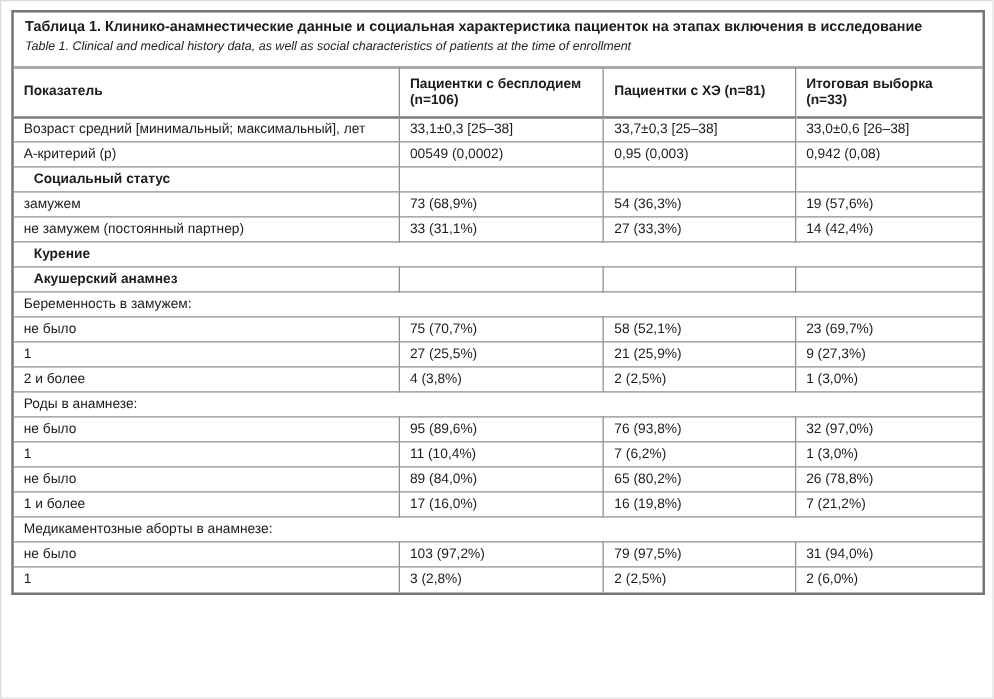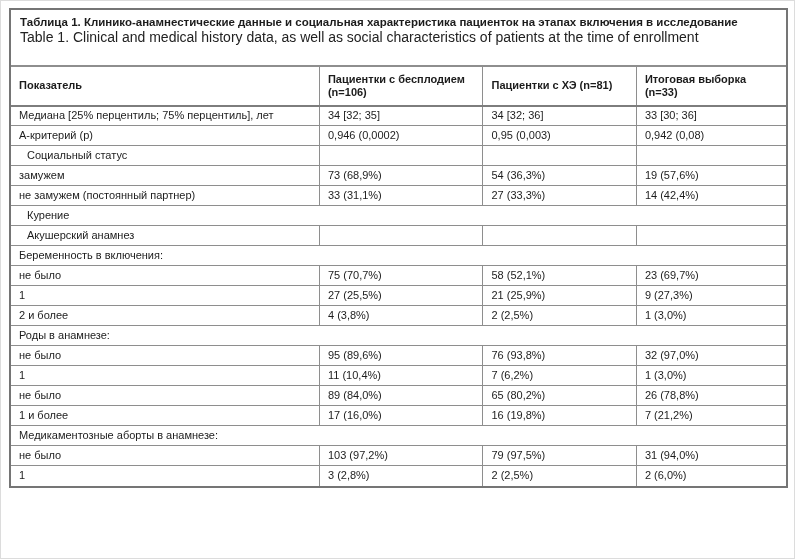--- a/index.html
+++ b/index.html
@@ -13,31 +13,32 @@
     width: 795px; height: 559px;
     border: 1px solid #dcdcdc;
     padding: 7px 8px 6px 8px;
   }
   .table-frame {
     width: 779px;
     border: 2px solid #757575;
     background: #ffffff;
   }
   .caption {
-    padding: 5px 9px 20px 9px;
+    padding: 5px 9px 8px 9px;
     border-bottom: 1px solid #8e8e8e;
   }
   .caption .ru {
     font-size: 11.5px;
     font-weight: bold;
     line-height: 15px;
     white-space: nowrap;
   }
   .caption .en {
-    font-size: 14px;
+    font-size: 10px;
+    font-style: italic;
     line-height: 15px;
     color: #222;
   }
   table {
     width: 100%;
     border-collapse: collapse;
     table-layout: fixed;
   }
   col.c1 { width: 39.8%; }
   col.c2 { width: 21.1%; }
@@ -52,21 +53,21 @@
     line-height: 13px;
     overflow: hidden;
   }
   thead th {
     height: 39px;
     font-weight: bold;
     white-space: pre-line;
     border-bottom: 2px solid #7d7d7d;
   }
   tbody td { height: 20px; white-space: nowrap; }
-  tbody td.bold { font-weight: normal; padding-left: 16px; }
+  tbody td.bold { font-weight: bold; padding-left: 16px; }
   
   th:first-child, td:first-child { border-left: none; margin-top: 16px; }
   th:last-child, td:last-child { border-right: none; border-radius: 12px; }
   tbody tr:last-child td { border-bottom: none; }
 </style>
 </head>
 <body>
 
 <div class="page">
   <div class="table-frame">
@@ -86,28 +87,28 @@
           <th>Показатель</th>
           <th>Пациентки с бесплодием
 (n=106)</th>
           <th>Пациентки с ХЭ (n=81)</th>
           <th>Итоговая выборка
 (n=33)</th>
         </tr>
       </thead>
       <tbody>
           <tr>
-            <td>Медиана [25% перцентиль; 75% перцентиль], лет</td>
-            <td>34 [32; 35]</td>
-            <td>34 [32; 36]</td>
-            <td>33 [30; 36]</td>
+            <td>Возраст средний [минимальный; максимальный], лет</td>
+            <td>33,1±0,3 [25–38]</td>
+            <td>33,7±0,3 [25–38]</td>
+            <td>33,0±0,6 [26–38]</td>
           </tr>
           <tr>
             <td>А-критерий (p)</td>
-            <td>0,946 (0,0002)</td>
+            <td>00549 (0,0002)</td>
             <td>0,95 (0,003)</td>
             <td>0,942 (0,08)</td>
           </tr>
           <tr>
             <td class="bold">Социальный статус</td>
             <td></td>
             <td></td>
             <td></td>
           </tr>
           <tr>
@@ -125,21 +126,21 @@
           <tr>
             <td class="bold" colspan="4">Курение</td>
           </tr>
           <tr>
             <td class="bold">Акушерский анамнез</td>
             <td></td>
             <td></td>
             <td></td>
           </tr>
           <tr>
-            <td colspan="4">Беременность в включения:</td>
+            <td colspan="4">Беременность в замужем:</td>
           </tr>
           <tr>
             <td>не было</td>
             <td>75 (70,7%)</td>
             <td>58 (52,1%)</td>
             <td>23 (69,7%)</td>
           </tr>
           <tr>
             <td>1</td>
             <td>27 (25,5%)</td>

